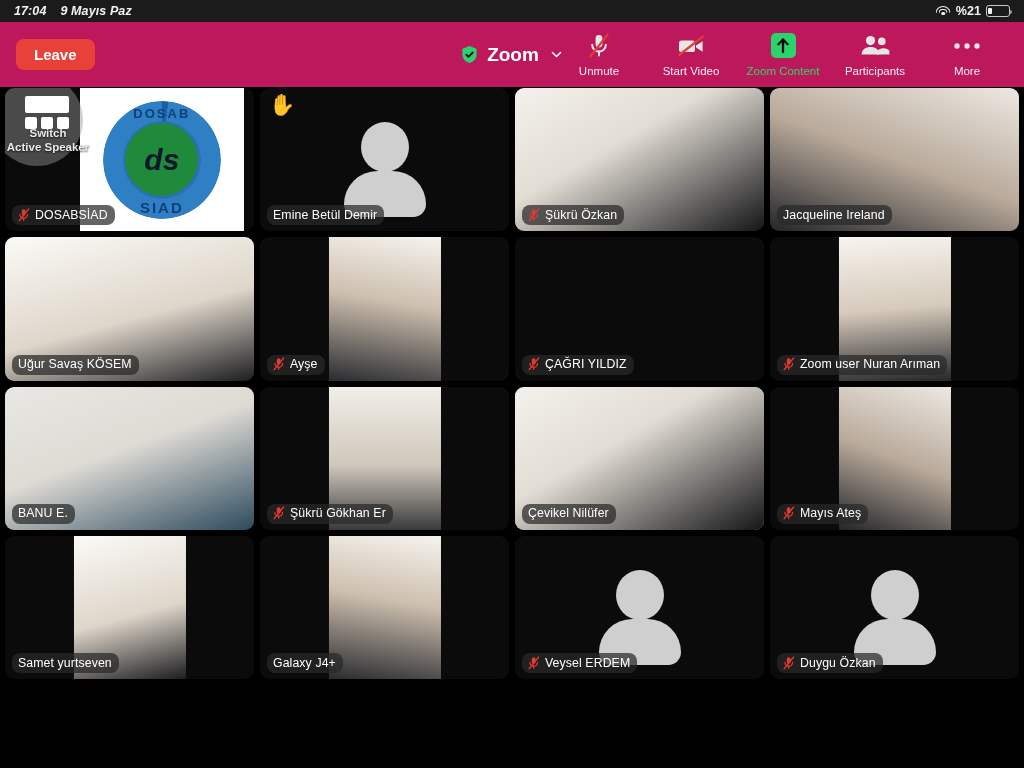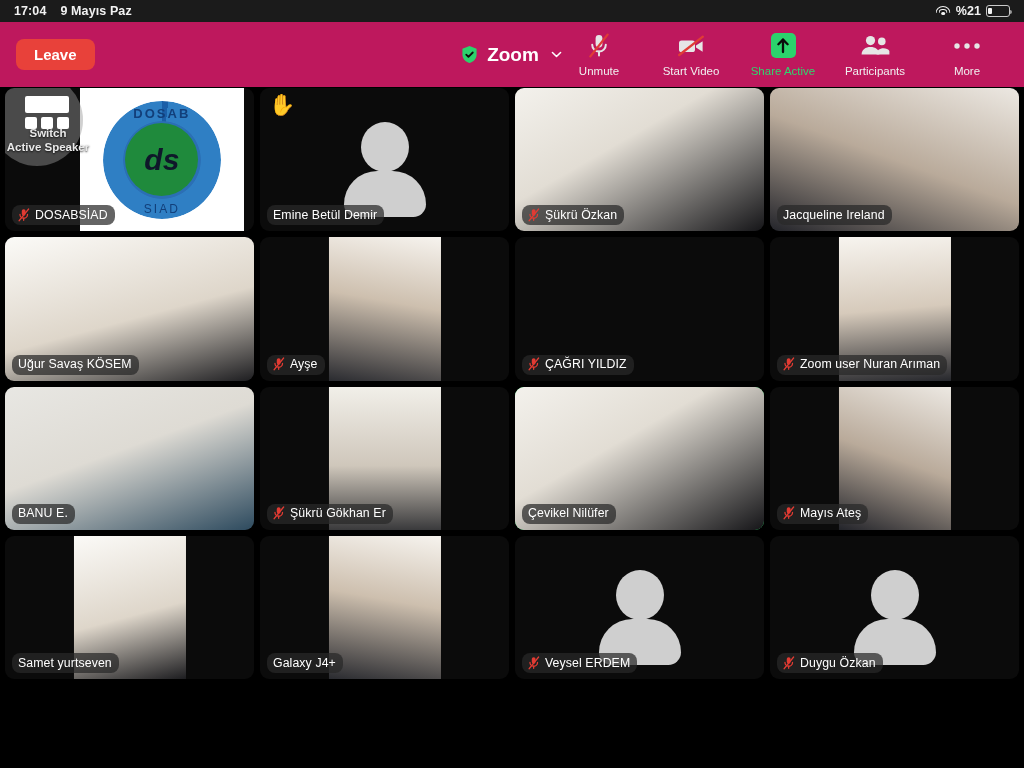--- a/index.html
+++ b/index.html
@@ -14,21 +14,21 @@
   
   .statusbar{
     height:22px; width:100%;
     background:#1b1b1b;
     display:flex; align-items:center;
     padding:0 14px;
     color:#f2f2f2;
     font-size:12.5px; font-weight:bold;
     letter-spacing:.1px;
   }
-  .sb-left{display:flex; align-items:center; gap:14px;}
+  .sb-left{display:flex; align-items:center; gap:14px;font-style:italic;}
   .sb-right{margin-left:auto; display:flex; align-items:center; gap:5px;}
   .wifi-icon{ display:inline-block; width:15px; height:11px; position:relative; }
   .wifi-icon i{ position:absolute; border:1.6px solid #f2f2f2; border-bottom:none;
                 border-radius:50% 50% 0 0 / 100% 100% 0 0; left:50%; transform:translateX(-50%);}
   .wifi-icon i:nth-child(1){ width:15px; height:7px; top:0px;}
   .wifi-icon i:nth-child(2){ width:9px; height:4.5px; top:3px;}
   .wifi-icon i:nth-child(3){ width:3.6px; height:3.6px; top:6.4px; border-radius:50%;
                              background:#f2f2f2; border:none;}
   .battery{ position:relative; width:24px; height:11.5px; border:1.4px solid #c9c9c9;
             border-radius:3px; display:flex; align-items:center; padding:1.4px;}
@@ -154,21 +154,21 @@
                background:conic-gradient(#1b5fa8 0 6deg,#2f7fc4 6deg 12deg);
                -webkit-mask:radial-gradient(circle, transparent 0 46%, #000 47% 76%, transparent 77%);
                mask:radial-gradient(circle, transparent 0 46%, #000 47% 76%, transparent 77%); }
   .logo .core{ position:absolute; left:19%; top:19%; width:62%; height:62%;
                border-radius:50%; background:#1f8a3c; color:#0f172a;
                display:flex; align-items:center; justify-content:center;
                font-size:30px; font-weight:bold; font-style:italic;}
   .logo .top-t{ position:absolute; top:5px; left:0; right:0; text-align:center;
                 color:#123f7a; font-size:13px; font-weight:bold; letter-spacing:2px;}
   .logo .bot-t{ position:absolute; bottom:3px; left:0; right:0; text-align:center;
-                color:#123f7a; font-size:12px; font-weight:normal; letter-spacing:2px;}
+                color:#123f7a; font-size:15px; font-weight:bold; letter-spacing:2px;}
 </style>
 </head>
 <body>
 
 <div class="statusbar">
   <div class="sb-left">
     <span>17:04</span>
     <span>9 Mayıs Paz</span>
   </div>
   <div class="sb-right">
@@ -225,21 +225,21 @@
 
     <div class="tool share">
       <span class="glyph">
         <span class="share-sq">
           <svg width="14" height="16" viewBox="0 0 14 16">
             <path d="M7 1.6 7 14" stroke="#0b0b0b" stroke-width="2.3" stroke-linecap="round"></path>
             <path d="M2.4 6.3 7 1.6 11.6 6.3" stroke="#0b0b0b" stroke-width="2.3" fill="none" stroke-linecap="round" stroke-linejoin="round"></path>
           </svg>
         </span>
       </span>
-      <span class="cap">Share Active</span>
+      <span class="cap">Zoom Content</span>
     </div>
 
     <div class="tool">
       <span class="glyph">
         <svg width="30" height="21" viewBox="0 0 30 21">
           <circle cx="10.5" cy="5.6" r="4.6" fill="#e6e6e6"></circle>
           <path d="M1.6 19.4c0-4.7 4-7.3 8.9-7.3s8.9 2.6 8.9 7.3z" fill="#e6e6e6"></path>
           <circle cx="21.8" cy="6.4" r="3.8" fill="#e6e6e6"></circle>
           <path d="M16.6 19.4c0-3.9 2.9-6.1 7-6.1 2.4 0 4.8.8 5.8 2.6v3.5z" fill="#e6e6e6"></path>
         </svg>

